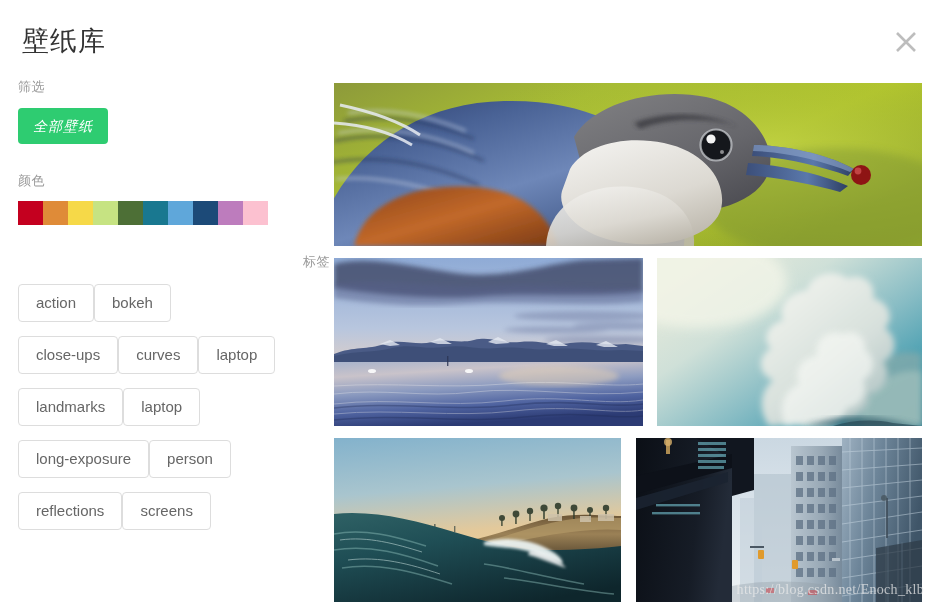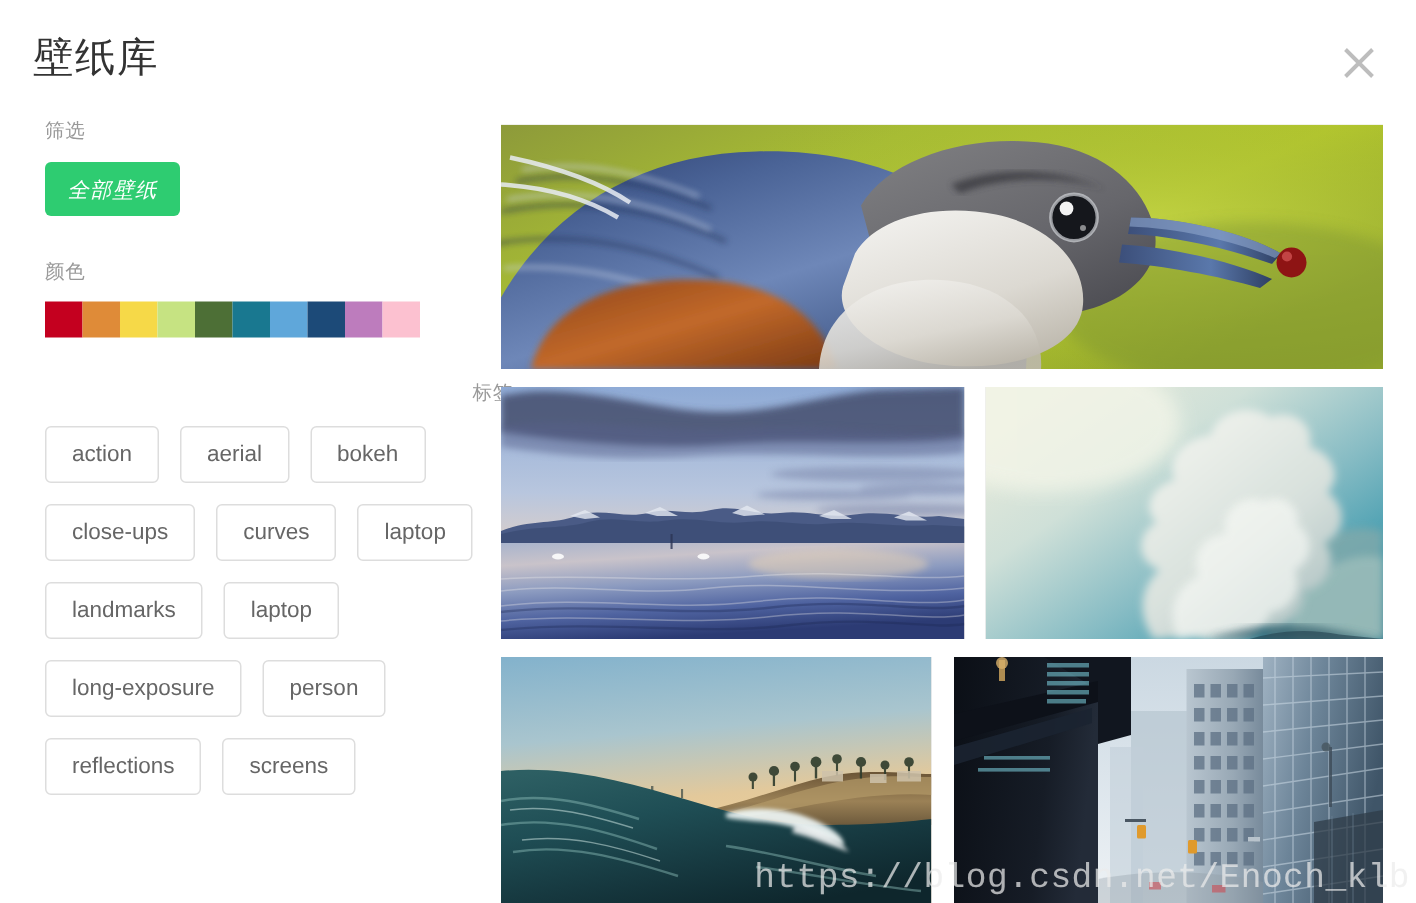--- a/index.html
+++ b/index.html
@@ -20,39 +20,38 @@
 
   
   .modal-title {
     position: absolute;
     left: 22px; top: 22px;
     font-size: 27px;
     line-height: 38px;
     color: #333333;
     font-weight: 400;
     letter-spacing: 1px;
-    font-family: Liberation Mono, monospace;
   }
   .close-btn {
     position: absolute;
     right: 18px; top: 22px;
     width: 40px; height: 40px;
     display: flex; align-items: center; justify-content: center;
     cursor: pointer;
     color: #bbbbbb;
     background: transparent;
     border: none;
     padding: 0;
   }
   .close-btn svg { display: block; }
 
   
   .sidebar {
     position: absolute;
-    left: 12px; top: 78px;
+    left: 0; top: 78px;
     width: 330px; height: 524px;
     padding-left: 18px;
     overflow: hidden;
   }
   .section-label {
     font-size: 13px;
     color: #999999;
     line-height: 18px;
     margin: 0 0 12px 0;
     letter-spacing: .5px;
@@ -80,21 +79,20 @@
   }
   .swatch {
     flex: 1 1 0;
     height: 24px;
     cursor: pointer;
   }
   .tags-label { margin-bottom: 13px; text-align: right; }
   .tag-rows { display: block; }
   .tag-row {
     display: flex;
-    gap: 14px;
     margin-bottom: 14px;
   }
   .tag {
     display: inline-flex;
     align-items: center;
     justify-content: center;
     height: 38px;
     padding: 0 17px;
     border: 1px solid #dddddd;
     border-radius: 4px;
@@ -121,24 +119,24 @@
   }
   .photo .pic { position: absolute; inset: 0; }
   .photo .pic svg { display: block; width: 100%; height: 100%; }
 
   
   .watermark {
     position: absolute;
     left: 350px; bottom: 4px;
     width: 594px;
     text-align: right;
-    padding-right: 4px;
-    font-size: 23px;
+    padding-right: 20px;
+    font-size: 14px;
     color: rgba(235,235,235,.72);
-    font-family: Liberation Mono, monospace;
+    font-family: Liberation Serif, serif;
     letter-spacing: .3px;
     pointer-events: none;
     white-space: nowrap;
   }
 </style>
 </head>
 <body>
 
 <div id="app">
 
@@ -169,21 +167,20 @@
         <div class="swatch" style="background: rgb(28, 74, 120);"></div>
         <div class="swatch" style="background: rgb(189, 124, 189);"></div>
         <div class="swatch" style="background: rgb(252, 193, 208);"></div>
       </div>
 
     <div class="section-label tags-label">标签</div>
 
     <div class="tag-rows" id="tag-list">
         <div class="tag-row">
           <div class="tag">action</div>
-          <div class="tag">aerial</div>
           <div class="tag">bokeh</div>
         </div>
         <div class="tag-row">
           <div class="tag">close-ups</div>
           <div class="tag">curves</div>
           <div class="tag">laptop</div>
         </div>
         <div class="tag-row">
           <div class="tag">landmarks</div>
           <div class="tag">laptop</div>

